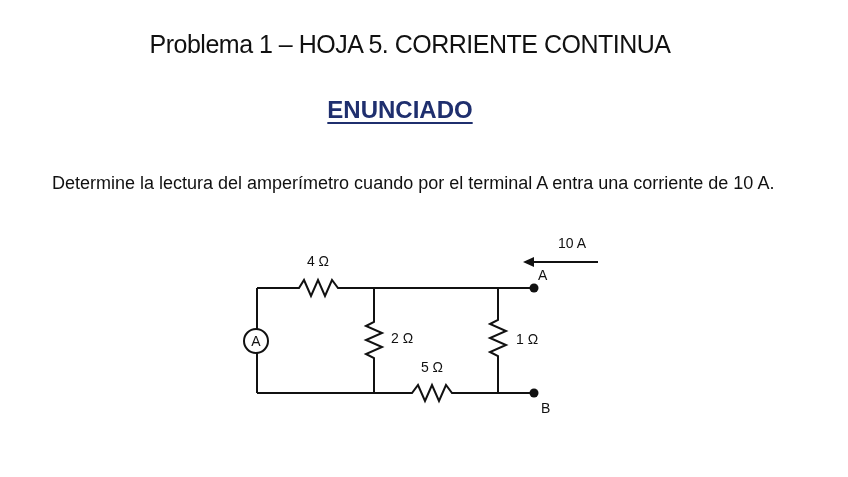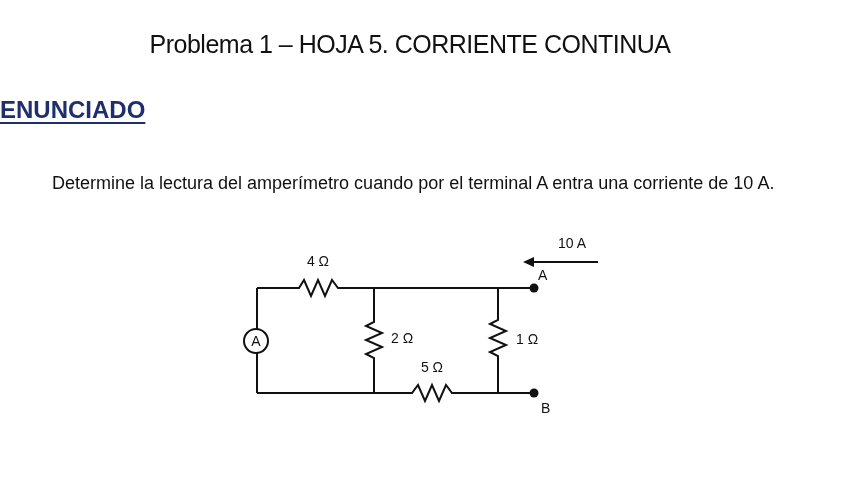--- a/index.html
+++ b/index.html
@@ -1,21 +1,21 @@
 <!DOCTYPE html>
 <html><head>
 <meta charset="utf-8">
 <style>
   html, body { margin:0; padding:0; background:#ffffff; }
   body { width:848px; height:477px; position:relative; overflow:hidden;
          font-family:"Liberation Sans", sans-serif; color:#000; }
   .title { position:absolute; left:0; width:848px; top:30px; text-align:center;
            font-size:25px; letter-spacing:-0.5px; color:#111; }
   .title span { display:inline-block; transform:translateX(-14px); }
-  .heading { position:absolute; left:0; width:800px; top:96px; 
+  .heading { position:absolute; left:0; width:800px; top:96px; text-align:center;
              font-size:24px; font-weight:bold; color:#1f2f6e; }
   .heading span { text-decoration:underline; text-decoration-thickness:2px; text-underline-offset:4px; }
   .statement { position:absolute; left:52px; top:150px; width:740px; font-size:18px;
                line-height:27px; text-align:justify; text-align-last:left; color:#111;margin-top:20px; }
   svg.circuit { position:absolute; left:0; top:0; }
   .lbl { font-family:"Liberation Sans", sans-serif; font-size:14px; fill:#111; }
 </style>
 </head>
 <body>
 

